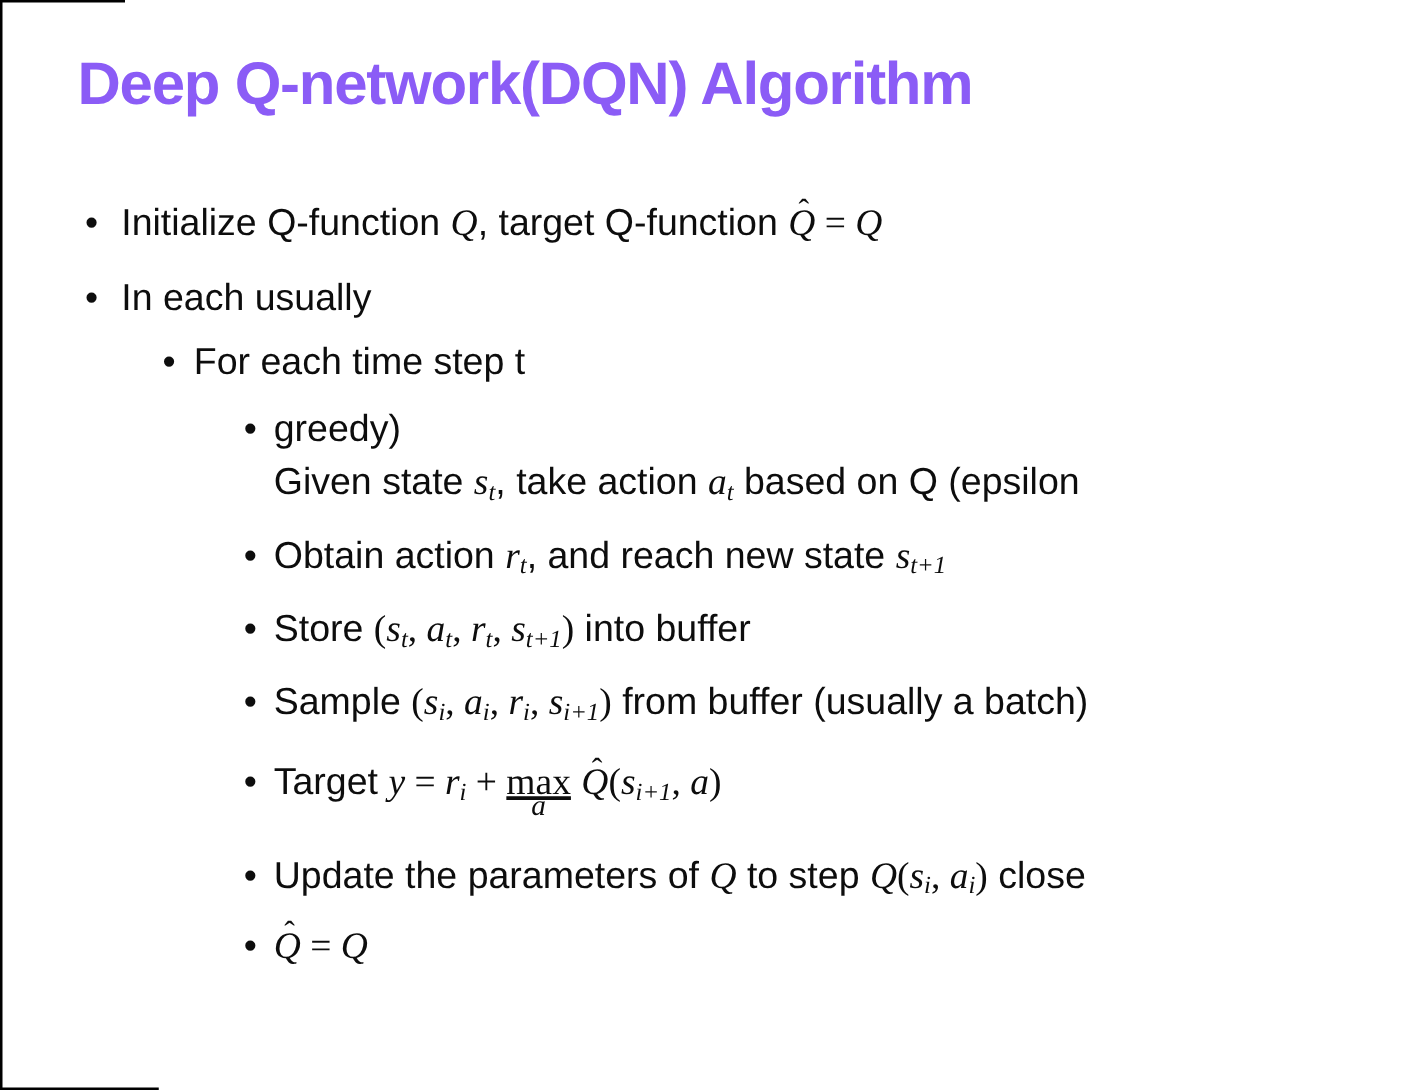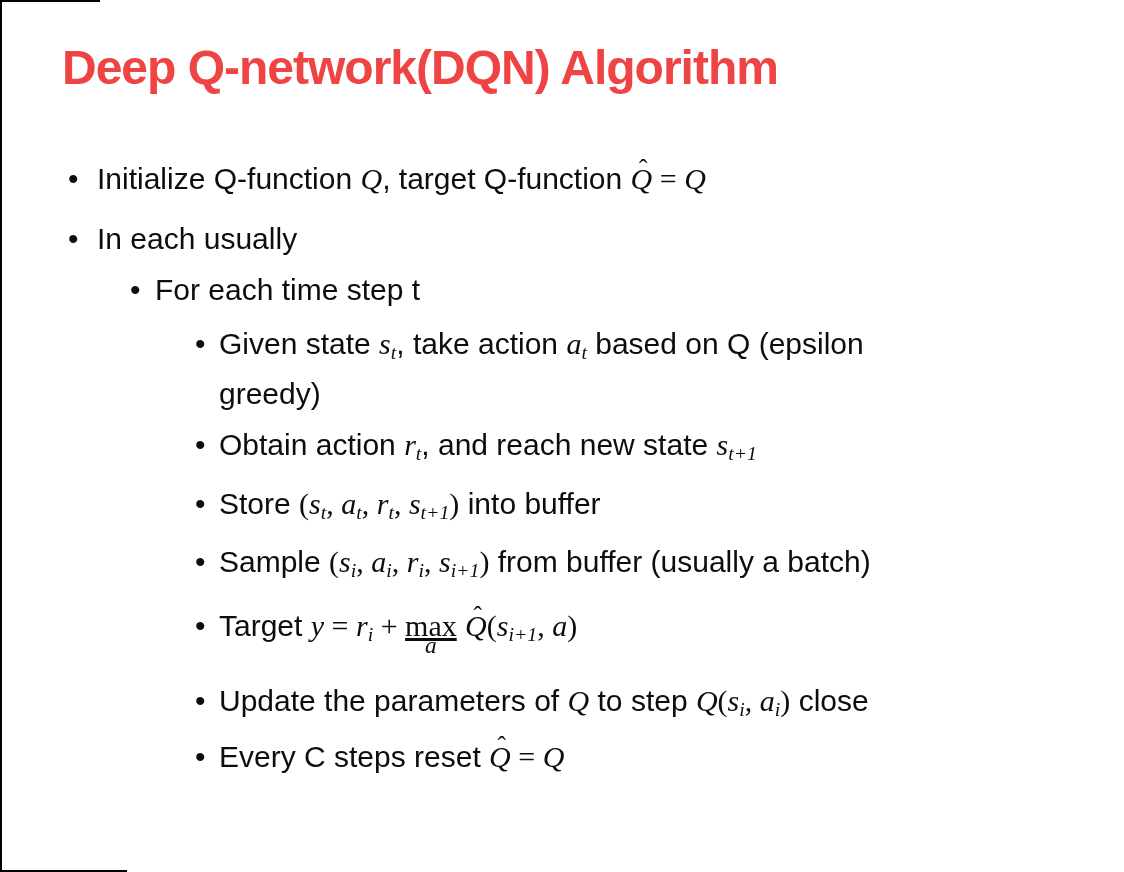--- a/index.html
+++ b/index.html
@@ -8,21 +8,21 @@
     font-family:"Liberation Sans",sans-serif;color:#0d0d0d;
   }
   .slide{position:absolute;inset:0;background:#ffffff;}
   .edge{position:absolute;background:#000000;}
   .edge-left{left:0;top:0;width:2px;height:872px;}
   .edge-top{left:0;top:0;width:100px;height:2px;}
   .edge-bottom{left:0;bottom:0;width:127px;height:2px;}
 
   .title{
     position:absolute;left:62px;top:40px;margin:0;
-    font-size:48px;font-weight:bold;letter-spacing:-1px;color:#ef4444;
+    font-size:48px;font-weight:bold;letter-spacing:-1px;color:#8b5cf6;
     white-space:nowrap;
   }
 
   .content{position:absolute;top:158px;left:0;right:0;font-size:30px;line-height:42px;}
   .item{position:relative;}
   .l1{margin-left:68px;padding-left:29px;}
   .l2{margin-left:130px;padding-left:25px;}
   .l3{margin-left:195px;padding-left:24px;width:858px;}
   .marker{position:absolute;left:0;top:0;}
   .line{white-space:nowrap;}
@@ -79,22 +79,22 @@
       <div class="line"><span>In each usually</span></div>
     </div>
 
     <div class="item l2 b3">
       <span class="marker">•</span>
       <div class="line"><span>For each time step t</span></div>
     </div>
 
     <div class="item l3 b4">
       <span class="marker">•</span>
+      <div class="line"><span>greedy)</span></div>
       <div class="line"><span>Given state </span><span class="m">s</span><span class="sub">t</span><span>, take action </span><span class="m">a</span><span class="sub">t</span><span> based on Q (epsilon</span></div>
-      <div class="line"><span>greedy)</span></div>
     </div>
 
     <div class="item l3 b5">
       <span class="marker">•</span>
       <div class="line"><span>Obtain action </span><span class="m">r</span><span class="sub">t</span><span>, and reach new state </span><span class="m">s</span><span class="sub">t+1</span></div>
     </div>
 
     <div class="item l3 b6">
       <span class="marker">•</span>
       <div class="line"><span>Store </span><span class="mr">(</span><span class="m">s</span><span class="sub">t</span><span class="mr">, </span><span class="m">a</span><span class="sub">t</span><span class="mr">, </span><span class="m">r</span><span class="sub">t</span><span class="mr">, </span><span class="m">s</span><span class="sub">t+1</span><span class="mr">)</span><span> into buffer</span></div>
@@ -110,17 +110,17 @@
       <div class="line"><span>Target </span><span class="m">y</span><span class="mr"> = </span><span class="m">r</span><span class="sub">i</span><span class="mr"> + </span><span class="stack"><span class="stack-top">max</span><span class="stack-under">a</span></span><span> </span><span class="hatbox"><span class="hatmark">ˆ</span><span class="m">Q</span></span><span class="mr">(</span><span class="m">s</span><span class="sub">i+1</span><span class="mr">, </span><span class="m">a</span><span class="mr">)</span></div>
     </div>
 
     <div class="item l3 b9">
       <span class="marker">•</span>
       <div class="line"><span>Update the parameters of </span><span class="m">Q</span><span> to step </span><span class="m">Q</span><span class="mr">(</span><span class="m">s</span><span class="sub">i</span><span class="mr">, </span><span class="m">a</span><span class="sub">i</span><span class="mr">)</span><span> close</span></div>
     </div>
 
     <div class="item l3 b10">
       <span class="marker">•</span>
-      <div class="line"><span>Every C steps reset </span><span class="hatbox"><span class="hatmark">ˆ</span><span class="m">Q</span></span><span class="mr"> = </span><span class="m">Q</span></div>
+      <div class="line"><span class="hatbox"><span class="hatmark">ˆ</span><span class="m">Q</span></span><span class="mr"> = </span><span class="m">Q</span></div>
     </div>
 
   </div>
 </div>
 
 </body></html>

